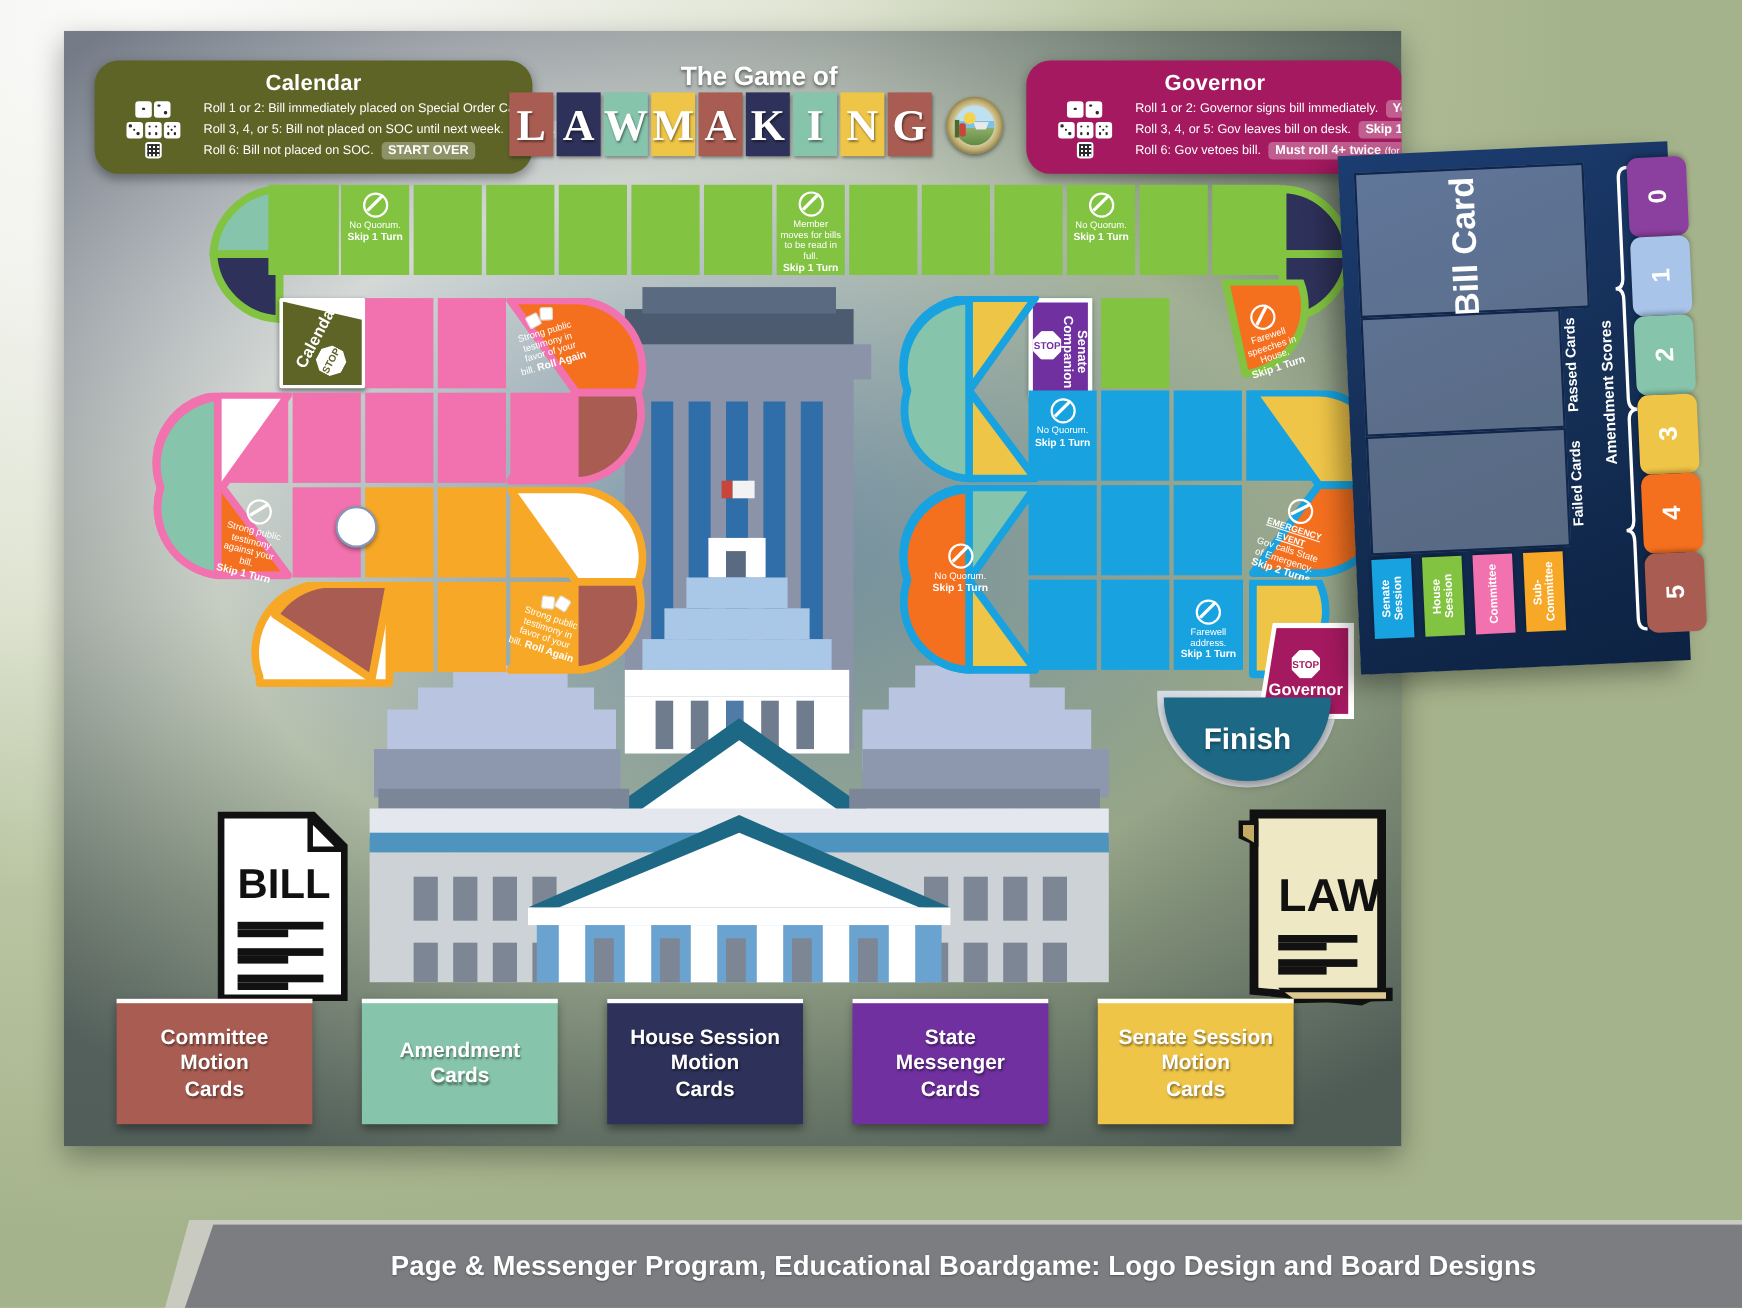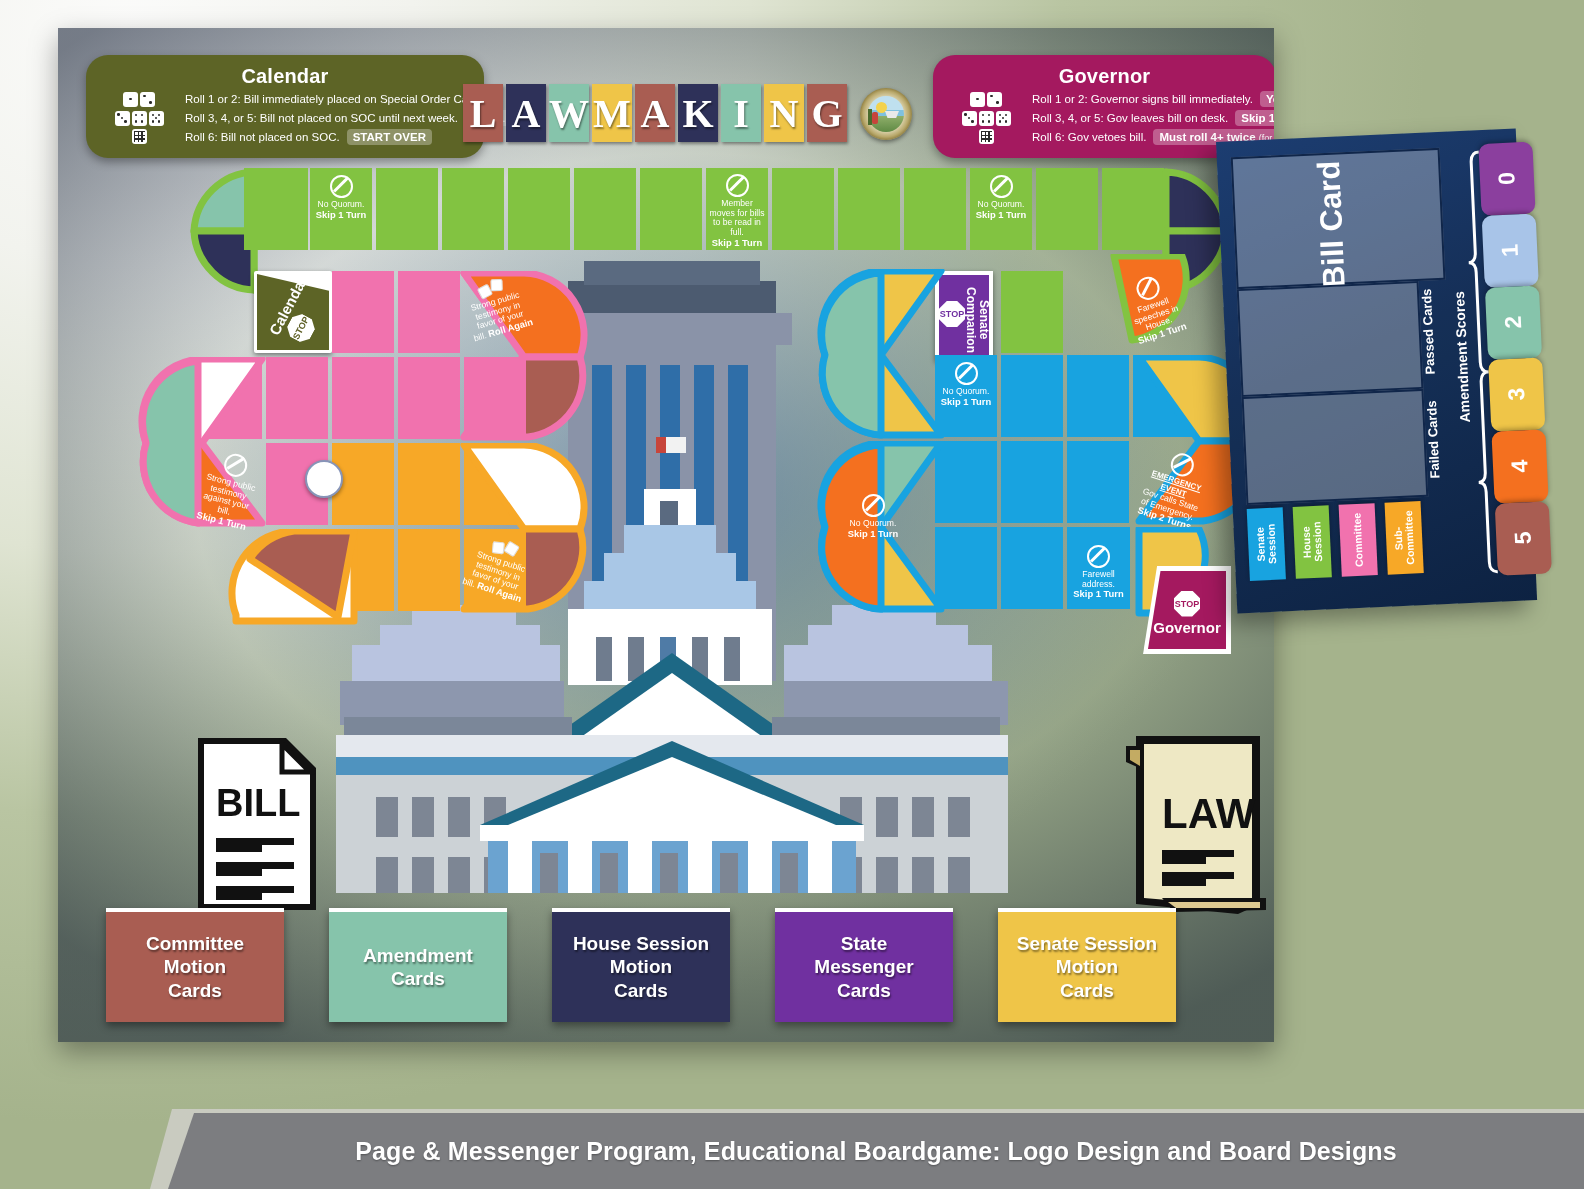--- a/index.html
+++ b/index.html
@@ -405,20 +405,21 @@
       </span>
       <span class="txt">Roll 6:  Gov vetoes bill.</span>
       <span class="pill">
         <span>Must roll 4+ twice</span>
         <span class="sm">(for both Chambers)</span>
       </span>
     </div>
   </div>
 
   <div id="logo" style="left:397px;top:30px;">
+    <div class="supt">The Game of</div>
     <div id="tiles">
       <span class="lt" style="background:#a95d52">L</span>
       <span class="lt" style="background:#2e3159">A</span>
       <span class="lt" style="background:#86c4ab">W</span>
       <span class="lt" style="background:#efc548">M</span>
       <span class="lt" style="background:#a95d52">A</span>
       <span class="lt" style="background:#2e3159">K</span>
       <span class="lt" style="background:#86c4ab">I</span>
       <span class="lt" style="background:#efc548">N</span>
       <span class="lt" style="background:#a95d52">G</span>
@@ -743,20 +744,24 @@
     <path d="M6 2 L66 2 A62 62 0 0 1 34 86 L6 86 Z" fill="#efc548" stroke="#18a3e0" stroke-width="7" stroke-linejoin="round"></path>
   </svg>
 
   <div id="govTile">
     <div class="face">
       <div class="stopoct mag">STOP</div>
       <div class="lab">Governor</div>
     </div>
   </div>
 
+  <div class="halfmoon" style="left:1000px;top:606px;background:#1d6885;">
+    <span class="ring"></span>
+    <span>Finish</span>
+  </div>
 
   <svg id="billDoc" viewBox="0 0 126 180">
     <polygon points="4,4 92,4 122,34 122,176 4,176" fill="#111"></polygon>
     <polygon points="10,10 88,10 116,38 116,170 10,170" fill="#ffffff"></polygon>
     <polygon points="88,10 116,38 88,38" fill="#ffffff" stroke="#111" stroke-width="5"></polygon>
     <text x="22" y="82" font-family="Liberation Sans, sans-serif" font-size="38" font-weight="bold" fill="#111">BILL</text>
     <rect x="22" y="104" width="78" height="7" fill="#111"></rect>
       <rect x="22" y="111" width="46" height="7" fill="#111"></rect>
     <rect x="22" y="128" width="78" height="7" fill="#111"></rect>
       <rect x="22" y="135" width="46" height="7" fill="#111"></rect>

